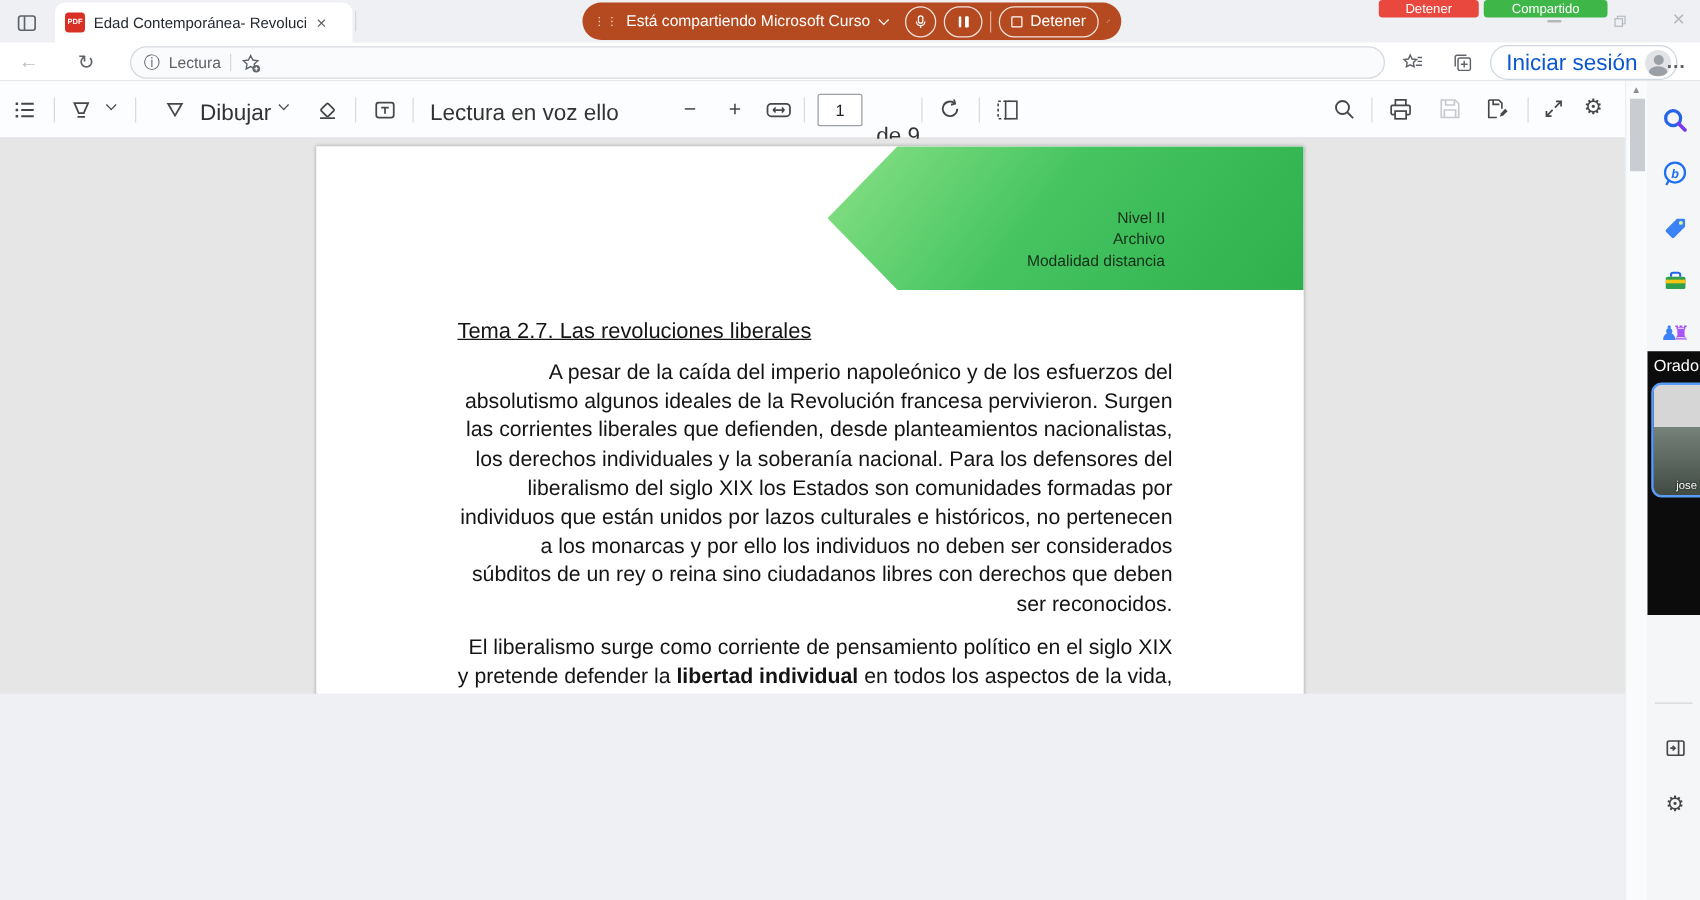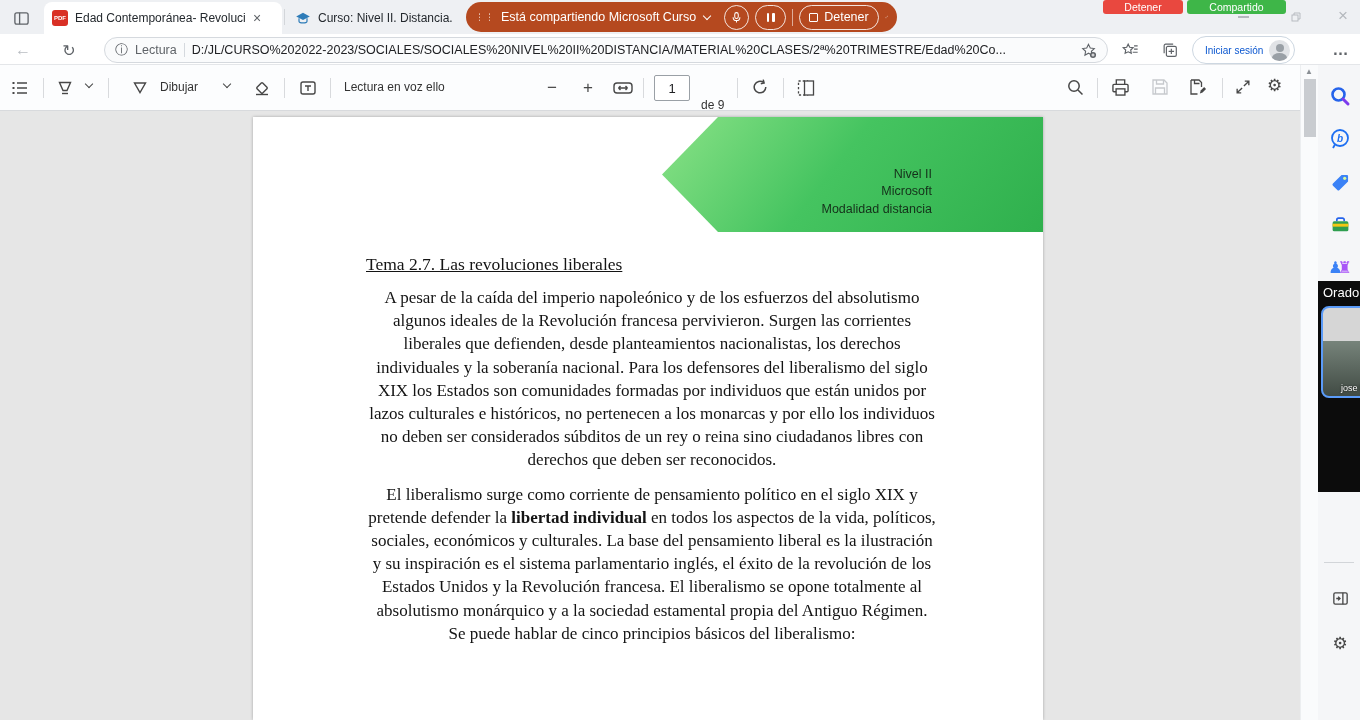--- a/index.html
+++ b/index.html
@@ -36,40 +36,40 @@
   .winctl{color:#b4b8bd;display:flex;align-items:center;justify-content:center}
 
   
   .addrbar{position:absolute;top:34px;left:0;width:1360px;height:31px;background:#fff;border-bottom:1px solid #e4e6e9}
   .navic{font-size:16px;color:#5f6368;display:flex;align-items:center;justify-content:center}
   .omnibox{left:104px;top:3px;width:1004px;height:26px;border:1px solid #d5d9de;background:#fafbfc;border-radius:14px;display:flex;align-items:center;padding:0 10px;gap:7px;white-space:nowrap;overflow:hidden}
   .scheme{font-size:12.5px;color:#5f6368}
   .url{font-size:12.5px;color:#202124;overflow:hidden;text-overflow:ellipsis;flex:1}
   .osep{width:1px;height:14px;background:#d5d9de;flex:none}
   .signin{left:1192px;top:2px;height:28px;border:1px solid #cdd7e1;border-radius:14px;display:flex;align-items:center;gap:6px;padding:0 4px 0 12px;background:#fff}
-  .signin .txt{font-size:10px;color:#0b57d0}
+  .signin .txt{font-size:18px;color:#0b57d0}
   .avatar{width:21px;height:21px;border-radius:50%;background:#e1e3e6;position:relative;overflow:hidden}
   .avatar::before{content:"";position:absolute;left:6.5px;top:4px;width:8px;height:8px;border-radius:50%;background:#9aa0a6}
   .avatar::after{content:"";position:absolute;left:3px;top:13px;width:15px;height:10px;border-radius:50%;background:#9aa0a6}
 
   
   .pdfbar{position:absolute;top:65px;left:0;width:1300px;height:46px;background:#fcfdfe;border-bottom:1px solid #d8dadd}
   .tbtn{display:flex;align-items:center;justify-content:center;color:#474747}
-  .tlabel{font-size:12px;color:#333}
+  .tlabel{font-size:18px;color:#333}
   .vsep{width:1px;height:20px;background:#d8dadd}
   .pagebox{left:654px;top:10px;width:36px;height:26px;border:1px solid #9aa0a6;border-radius:2px;background:#fff;display:flex;align-items:center;justify-content:center;font-size:13px;color:#202124}
 
   
-  .content{position:absolute;top:111px;left:0;width:1300px;height:609px;background:#e6e6e6;overflow:hidden}
+  .content{position:absolute;top:111px;left:0;width:1300px;height:444px;background:#e6e6e6;overflow:hidden}
   .page{position:absolute;left:253px;top:6px;width:790px;height:603px;background:#fff;box-shadow:0 0 3px rgba(0,0,0,.28)}
   .banner{position:absolute;left:409px;top:0;width:381px;height:115px;background:linear-gradient(128deg,#8ae287 0%,#45c460 45%,#2fb04d 100%);clip-path:polygon(14.7% 0,100% 0,100% 100%,14.7% 100%,0 50%)}
   .banner-text{position:absolute;right:111px;bottom:14px;text-align:right;font-size:12.5px;line-height:17.5px;color:#15301a}
-  .docbody{position:absolute;left:113px;top:137px;width:572px;font-family:Liberation Serif, serif;color:#141414}
+  .docbody{position:absolute;left:113px;top:137px;width:572px;font-family:Liberation Sans, sans-serif;color:#141414}
   .doctitle{font-size:17.5px;text-decoration:underline;margin-bottom:11px}
-  .docp{font-size:17px;line-height:23.2px;margin-bottom:11px;text-align:center}
+  .docp{font-size:17px;line-height:23.2px;margin-bottom:11px;text-align:right}
 
   
   .pdfscroll{position:absolute;top:65px;left:1300px;width:18px;height:655px;background:#fafbfc;border-left:1px solid #eceef0}
   .scroll-up{position:absolute;top:2px;left:4px;font-size:8px;color:#8a8f94}
   .thumb{position:absolute;top:14px;left:3px;width:12px;height:58px;background:#c9ccd0}
 
   
   .sidebar{position:absolute;top:65px;left:1318px;width:42px;height:655px;background:#f5f6f8}
   .sbic{left:1327px;width:26px;height:26px;display:flex;align-items:center;justify-content:center}
   .sb-divider{position:absolute;left:1324px;top:562px;width:30px;height:1px;background:#d2d5d9}
@@ -95,27 +95,20 @@
     </div>
 
     <div class="abs tab active" style="left:44px;width:238px">
       <span class="favicon-pdf">PDF</span>
       <span class="title">Edad Contemporánea- Revolucio</span>
       <span class="tab-close">×</span>
     </div>
 
     <div class="abs tabsep"></div>
 
-    <div class="abs tab" style="left:287px;width:175px">
-      <svg width="16" height="16" viewBox="0 0 20 20" style="margin-right:7px;flex:none">
-          <path d="M10 3.5L1.5 8 10 12.5 18.5 8z" fill="#2e7cb8"></path>
-          <path d="M5 10.3V14c0 1.2 2.2 2.2 5 2.2s5-1 5-2.2v-3.7" fill="none" stroke="#2e7cb8" stroke-width="1.5"></path>
-        </svg>
-      <span class="title">Curso: Nivel II. Distancia.</span>
-    </div>
 
     <div class="abs share-pill">
       <span class="drag-dots">⋮⋮</span>
       <span class="share-label">Está compartiendo Microsoft Curso</span>
       <span class="chev"></span>
       <span style="flex:1"></span>
       <span class="round-btn">
         <svg width="13" height="13" viewBox="0 0 20 20" fill="none" stroke="#fff" stroke-width="1.6">
             <rect x="7.3" y="2.5" width="5.4" height="9" rx="2.7"></rect>
             <path d="M4.8 9.5a5.2 5.2 0 0 0 10.4 0M10 14.7v2.8"></path>
@@ -161,21 +154,20 @@
         <span>←</span>
       </div>
     <div class="abs navic" style="left:58px;top:5px;width:22px;height:22px">
         <span>↻</span>
       </div>
 
     <div class="abs omnibox">
       <span style="font-size:13px;color:#5f6368">ⓘ</span>
       <span class="scheme">Lectura</span>
       <span class="osep"></span>
-      <span class="url">D:/JL/CURSO%202022-2023/SOCIALES/SOCIALES%20NIVEL%20II%20DISTANCIA/MATERIAL%20CLASES/2ª%20TRIMESTRE/Edad%20Co...</span>
       <svg width="17" height="17" viewBox="0 0 20 20" style="flex:none">
           <path d="M10 2.8l2.1 4.3 4.7.6-3.4 3.2.8 4.6-4.2-2.3-4.2 2.3.8-4.6L3.2 7.7l4.7-.6z" fill="none" stroke="#5f6368" stroke-width="1.3"></path>
           <circle cx="15.3" cy="15.3" r="3.6" fill="#5f6368"></circle>
           <path d="M15.3 13.5v3.6M13.5 15.3h3.6" stroke="#fff" stroke-width="1.1"></path>
         </svg>
     </div>
 
     <div class="abs navic" style="left:1118px;top:5px;width:24px;height:22px">
       <svg width="18" height="18" viewBox="0 0 20 20" fill="none" stroke="#5f6368" stroke-width="1.3">
           <path d="M8 3.5l1.7 3.4 3.8.5-2.7 2.6.6 3.7L8 12l-3.4 1.7.6-3.7L2.5 7.4l3.8-.5z"></path>
@@ -313,21 +305,21 @@
     <div class="abs tbtn gear" style="left:1267px;top:12px">
         <span>⚙</span>
       </div>
   </div>
 
   <div class="content">
     <div class="page">
       <div class="banner">
         <div class="banner-text">
           <div>Nivel II</div>
-          <div>Microsoft</div>
+          <div>Archivo</div>
           <div>Modalidad distancia</div>
         </div>
       </div>
       <div class="docbody">
         <div class="doctitle">Tema 2.7. Las revoluciones liberales</div>
         <p class="docp">A pesar de la caída del imperio napoleónico y de los esfuerzos del absolutismo algunos ideales de la Revolución francesa pervivieron. Surgen las corrientes liberales que defienden, desde planteamientos nacionalistas, los derechos individuales y la soberanía nacional. Para los defensores del liberalismo del siglo XIX los Estados son comunidades formadas por individuos que están unidos por lazos culturales e históricos, no pertenecen a los monarcas y por ello los individuos no deben ser considerados súbditos de un rey o reina sino ciudadanos libres con derechos que deben ser reconocidos.</p>
         <p class="docp"><span>El liberalismo surge como corriente de pensamiento político en el siglo XIX y pretende defender la </span><b>libertad individual</b><span> en todos los aspectos de la vida, políticos, sociales, económicos y culturales. La base del pensamiento liberal es la ilustración y su inspiración es el sistema parlamentario inglés, el éxito de la revolución de los Estados Unidos y la Revolución francesa. El liberalismo se opone totalmente al absolutismo monárquico y a la sociedad estamental propia del Antiguo Régimen. Se puede hablar de cinco principios básicos del liberalismo:</span></p>
       </div>
     </div>
   </div>

